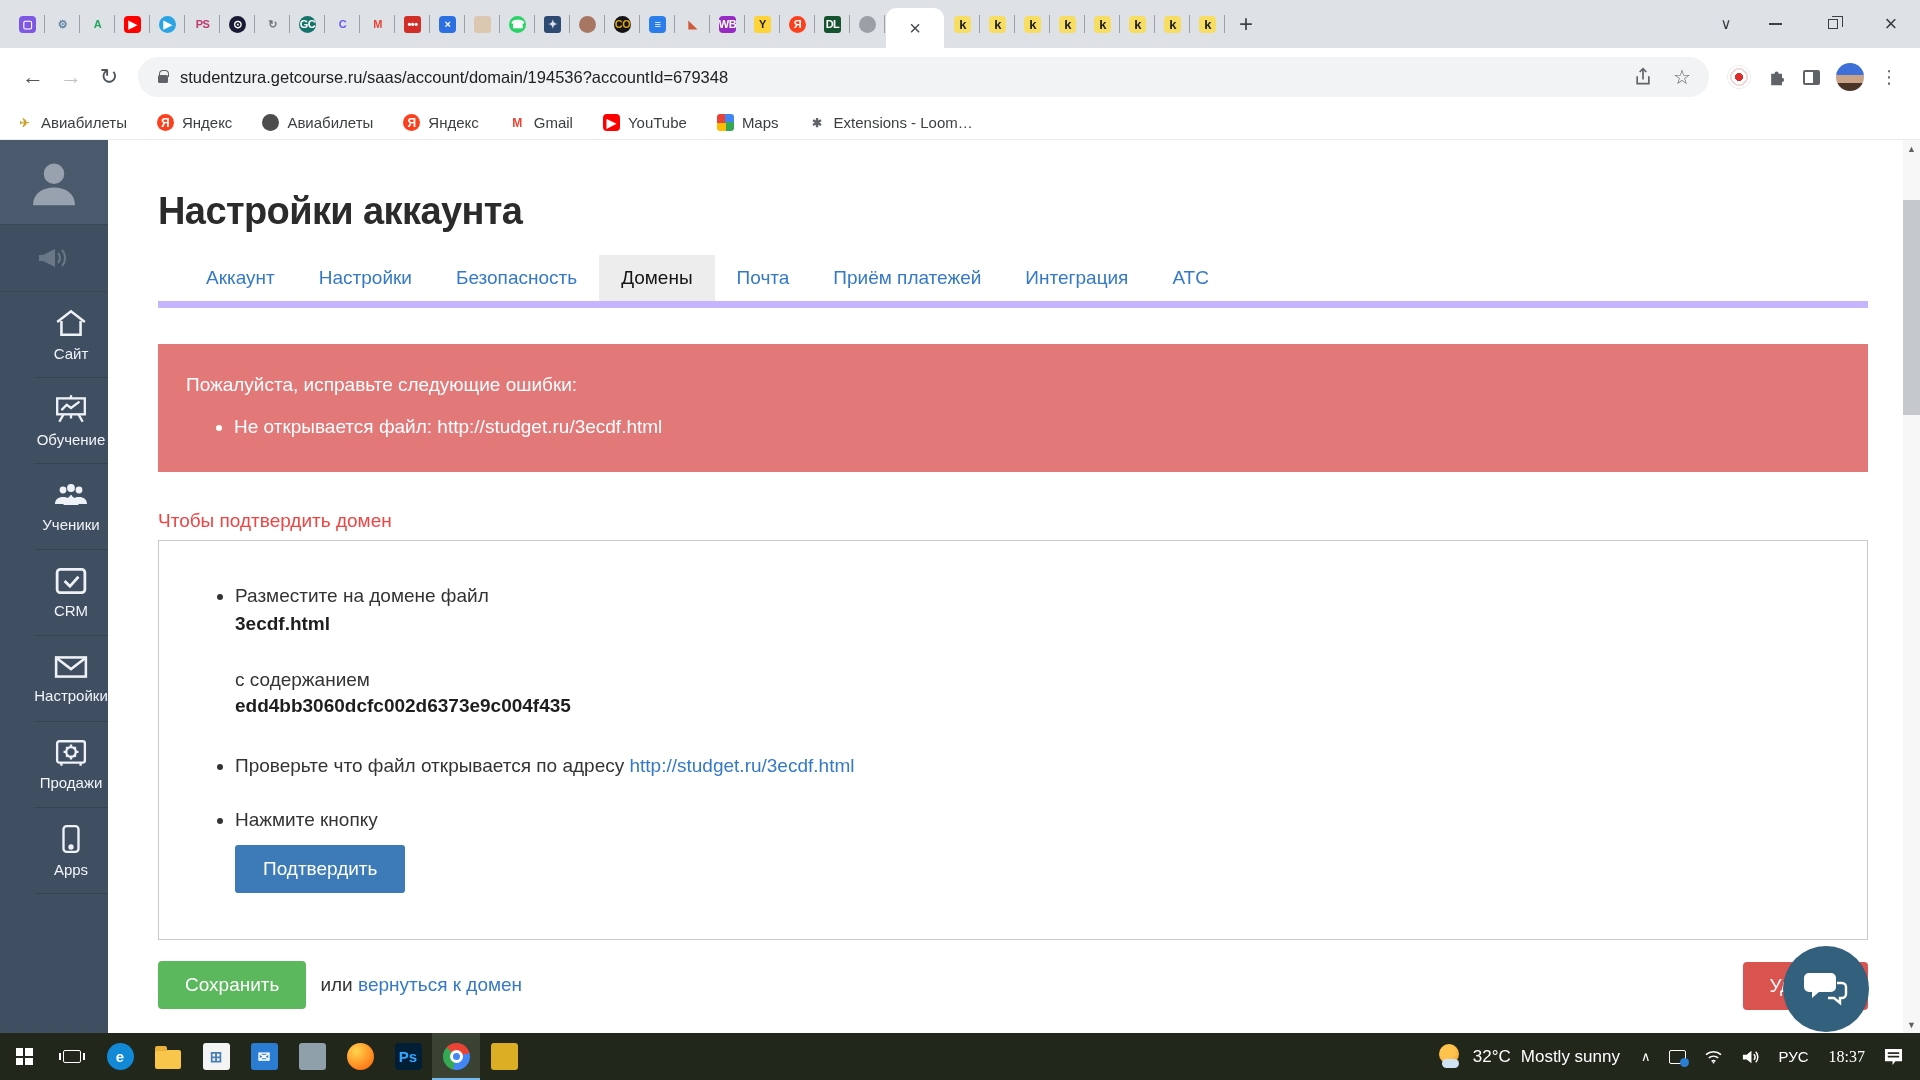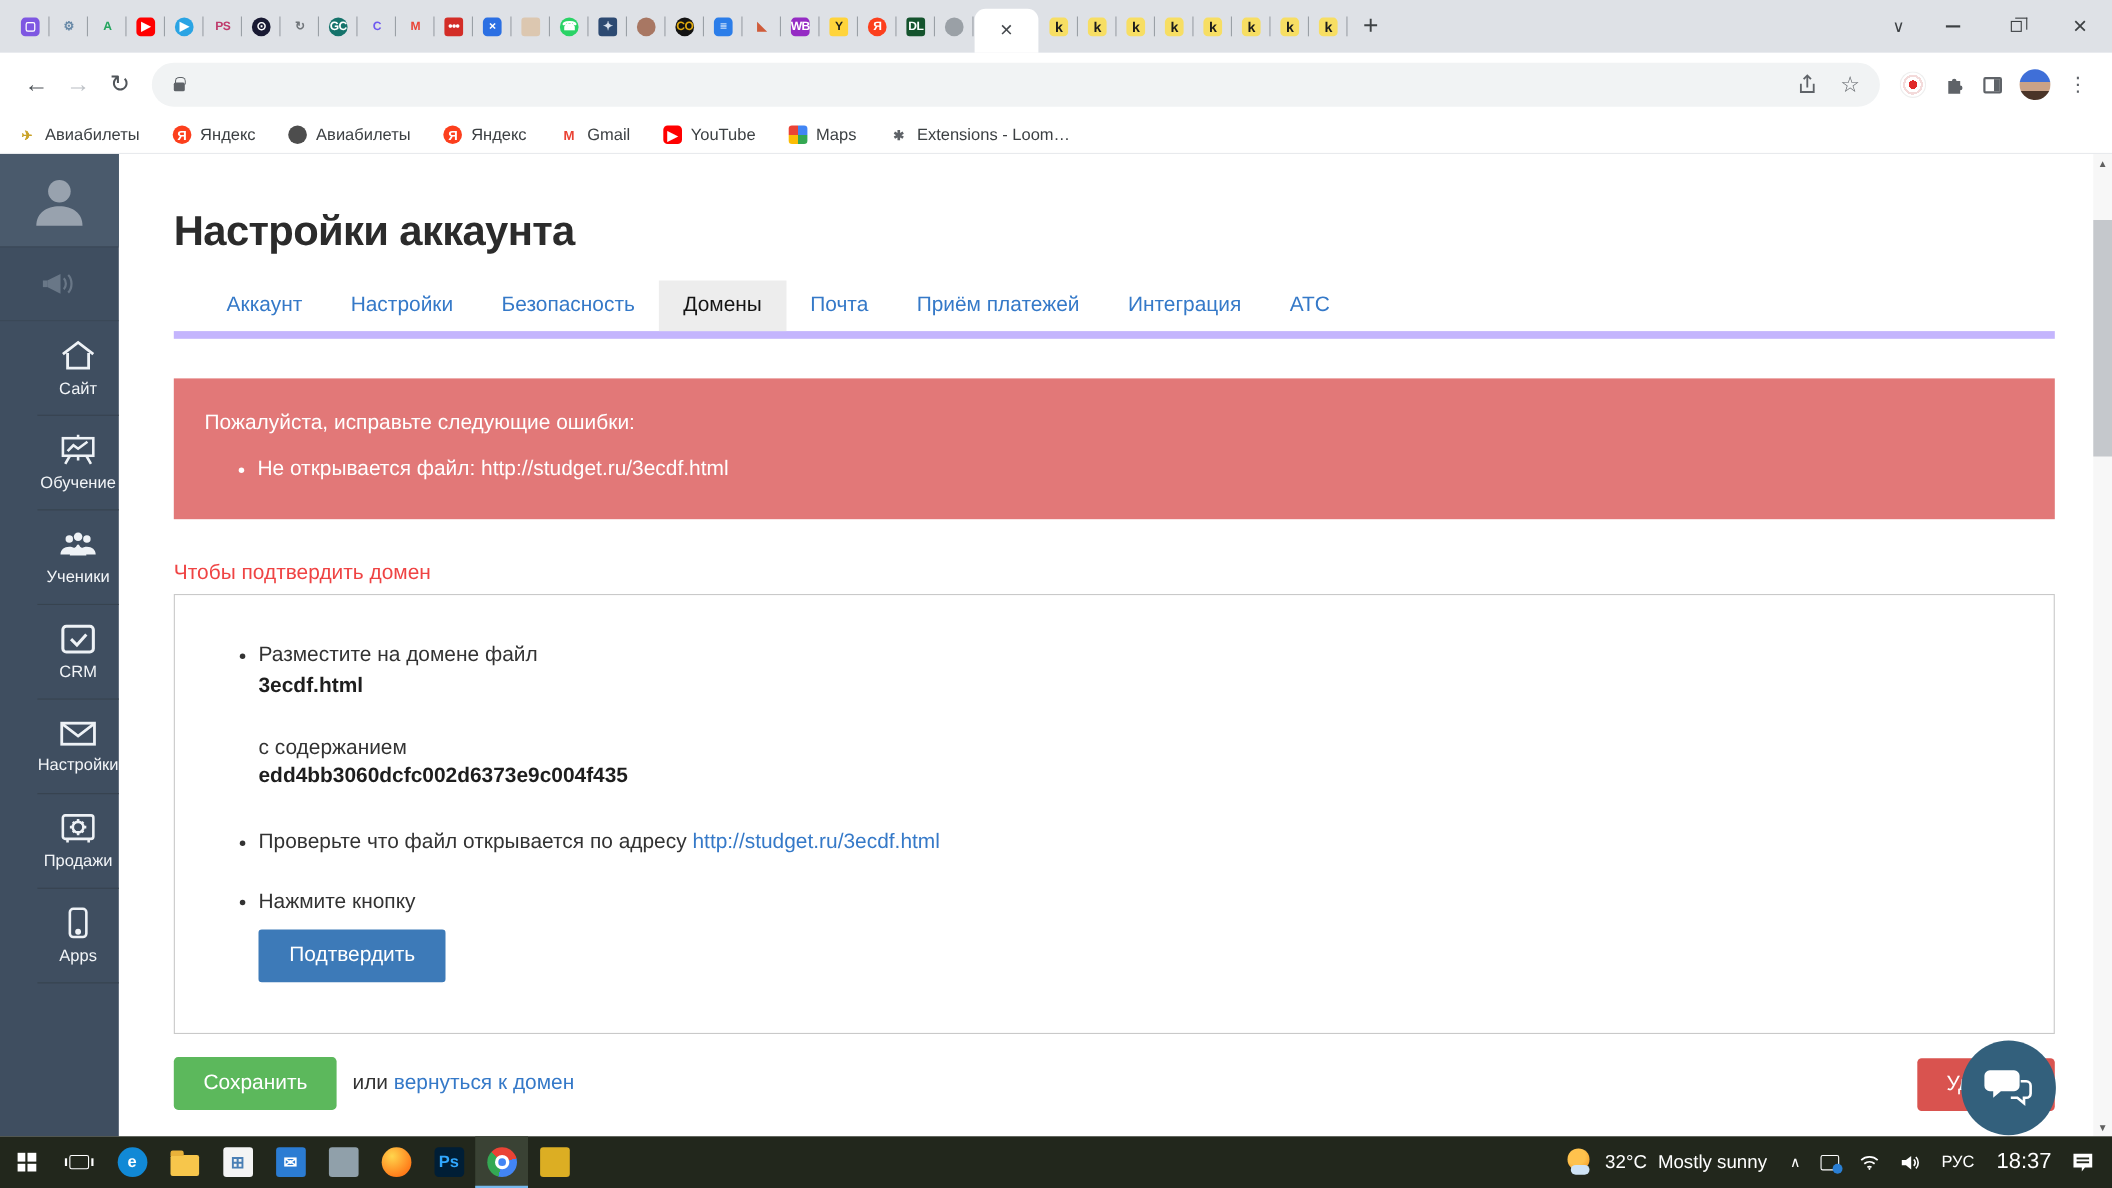--- a/index.html
+++ b/index.html
@@ -136,21 +136,21 @@
   .weather-icon::before { content:""; position:absolute; top:1px; left:3px; width:20px; height:20px; border-radius:50%;
     background: radial-gradient(circle at 40% 35%, #ffc24d 0 45%, #f0901d 100%); }
   .weather-icon::after { content:""; position:absolute; bottom:2px; left:6px; width:17px; height:9px;
     background:#cfe3f5; border-radius:8px; }
   .tray-item { padding:0 9px; display:flex; align-items:center; justify-content:center; font-size:14px; color:#fff; }
   .chevron-up { font-size:13px; }
   .tablet-icon { width:17px; height:14px; border:1.6px solid #fff; border-radius:2px; position:relative; }
   .tablet-icon::after { content:""; position:absolute; right:-4px; bottom:-4px; width:9px; height:9px;
     border-radius:50%; background:#2a7fd4; }
   .lang-label { font-size:15px; padding:0 10px; }
-  .clock-label { font-size:20px; padding:0 10px; }
+  .clock-label { font-size:16px; padding:0 10px;font-family:Liberation Serif, serif; }
   .desk-sliver { width:8px; border-left:1px solid #4d5244; }
 
   svg { display:block; }
 </style>
 </head>
 <body>
 
 <div class="screen">
 
   <div class="tabstrip">
@@ -307,20 +307,21 @@
         </div>
     </div>
   </div>
 
   <div class="toolbar">
     <div class="navbtn">←</div>
     <div class="navbtn disabled">→</div>
     <div class="navbtn">↻</div>
     <div class="omnibox">
       <span class="lock-icon"></span>
+      <span class="url-text">studentzura.getcourse.ru/saas/account/domain/194536?accountId=679348</span>
       <div class="omni-right">
         <span class="share-icon">
           <svg width="20" height="20" viewBox="0 0 24 24" fill="none" stroke="#5f6368" stroke-width="2">
             <path d="M12 15V3"></path>
               <path d="M8 6l4-4 4 4"></path>
               <path d="M5 11v9h14v-9"></path>
           </svg>
         </span>
         <span class="star-icon">☆</span>
       </div>

